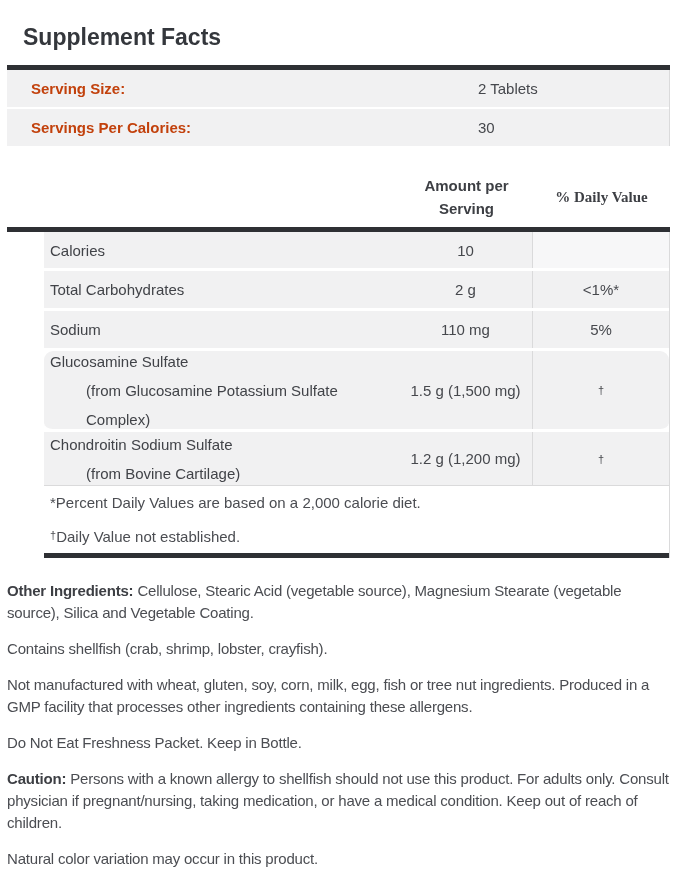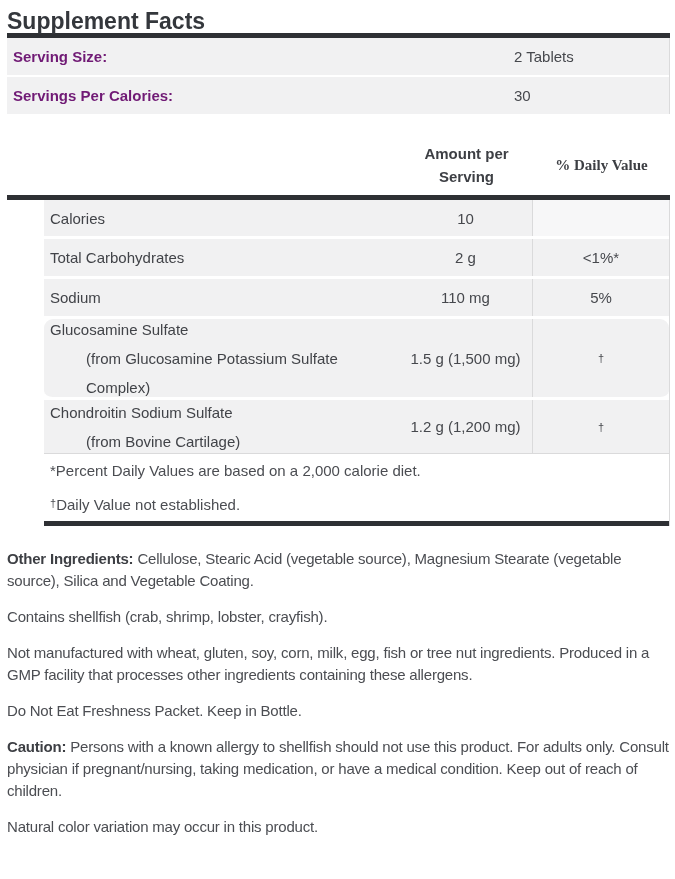--- a/index.html
+++ b/index.html
@@ -4,31 +4,31 @@
 <style>
   * { box-sizing: border-box; }
   html,body { margin:0; padding:0; }
   body {
     width:675px; height:879px; background:#ffffff; overflow:hidden;
     font-family:"Liberation Sans", sans-serif; font-size:15px; color:#44464b;
   }
   .container { margin-left:7px; width:663px; }
 
   .title {
-    margin:0; padding-top:9px; height:33px;
+    margin:16px; padding-top:9px; height:33px;
     font-size:23px; font-weight:bold; color:#34373c; line-height:25px;
   }
   .bar { height:5px; background:#2e3034; }
 
   
   .serving-table { border-right:1px solid #dadadb; }
   .s-row { height:37px; background:#f1f1f2; margin-top:2px; position:relative; display:flex; align-items:center; }
   .s-row:first-child { margin-top:0; }
-  .s-label { font-weight:bold; color:#701a75; padding-left:6px; }
-  .s-value { position:absolute; left:471px; color:#46484d;margin-left:36px; }
+  .s-label { font-weight:bold; color:#c2410c; padding-left:24px; }
+  .s-value { position:absolute; left:471px; color:#46484d; }
 
   
   .col-headers { position:relative; height:60px; margin-top:21px; }
   .hdr { position:absolute; top:0; bottom:0; display:flex; flex-direction:column; align-items:center; justify-content:center; font-weight:bold; color:#3d3f44; line-height:23px; text-align:center; }
   .hdr-amount { left:393px; width:133px; }
   .hdr-dv { left:526px; width:137px;font-family:Liberation Serif, serif; }
 
   
   .nutrition-table { border-right:1px solid #dadadb;padding-left:37px; }
   .n-row { display:flex; background:#f1f1f2; border-bottom:3px solid #ffffff; align-items:stretch; }

